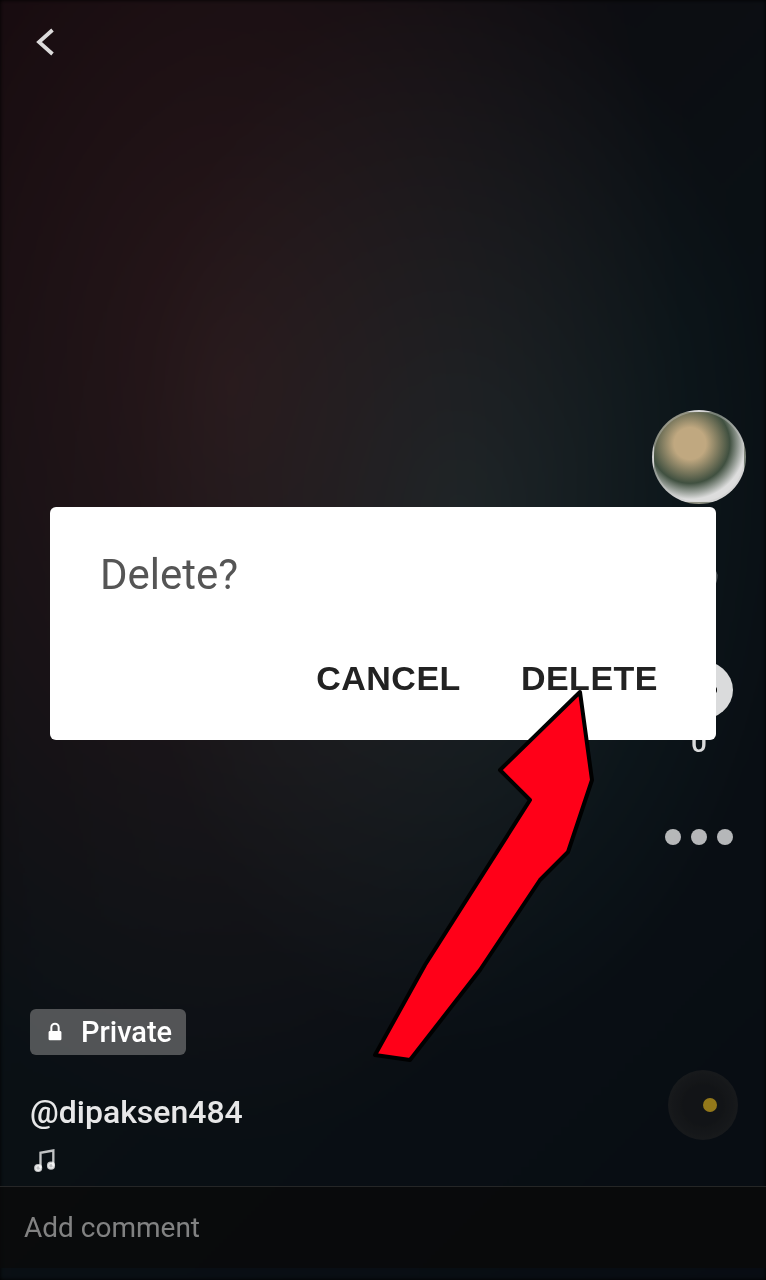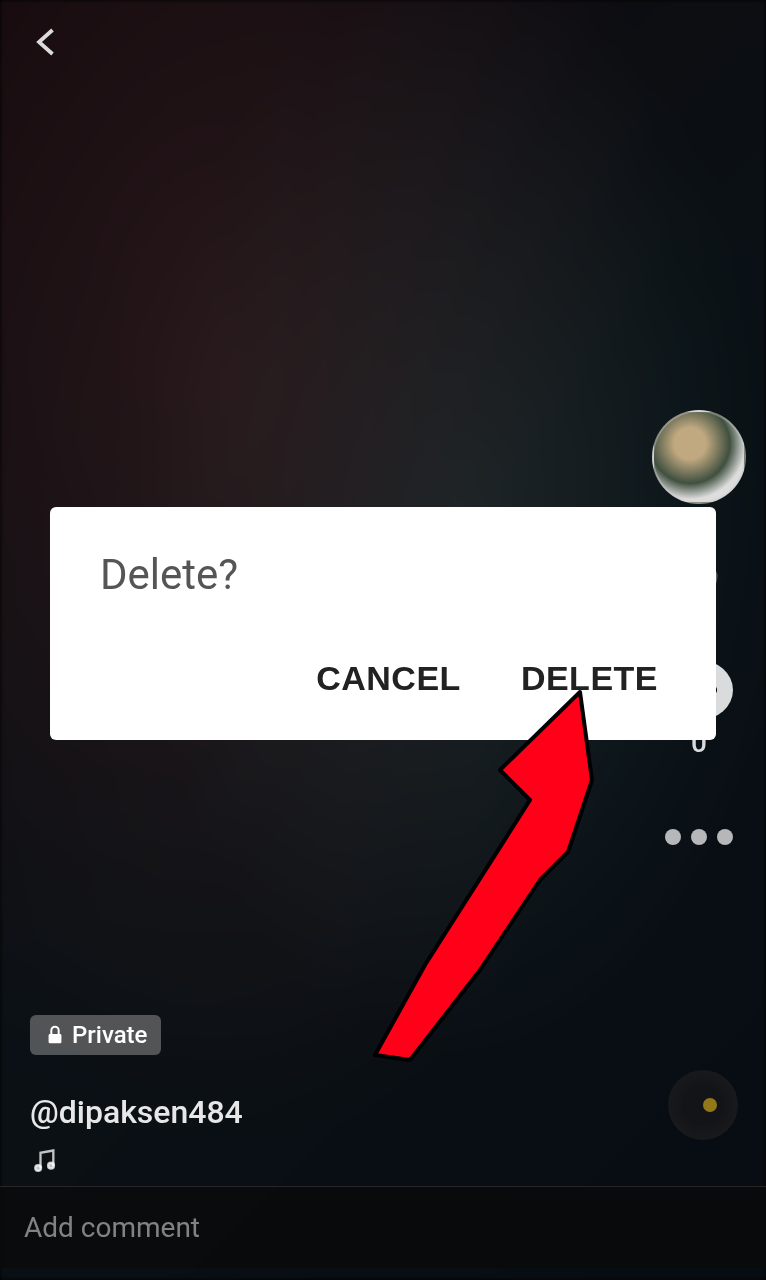--- a/index.html
+++ b/index.html
@@ -160,22 +160,23 @@
       padding: 6px 14px;
       border-radius: 6px;
       width: fit-content;
     }
     .privacy-badge svg {
       width: 22px;
       height: 22px;
     }
     .privacy-text {
       color: #fff;
-      font-size: 24px;
+      font-size: 29px;
       font-weight: 500;
+      margin-left: 9px;
     }
     .username {
       color: rgba(255,255,255,0.9);
       font-size: 32px;
       font-weight: 500;
       margin-top: 22px;
     }
     .sound-row {
       display: flex;
       align-items: center;

